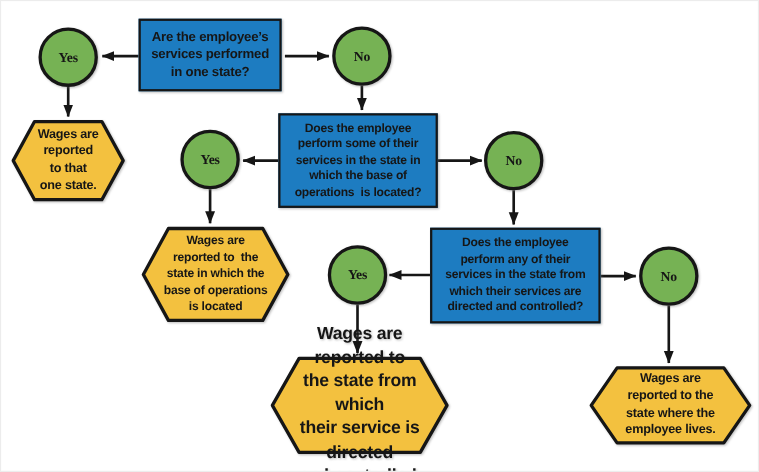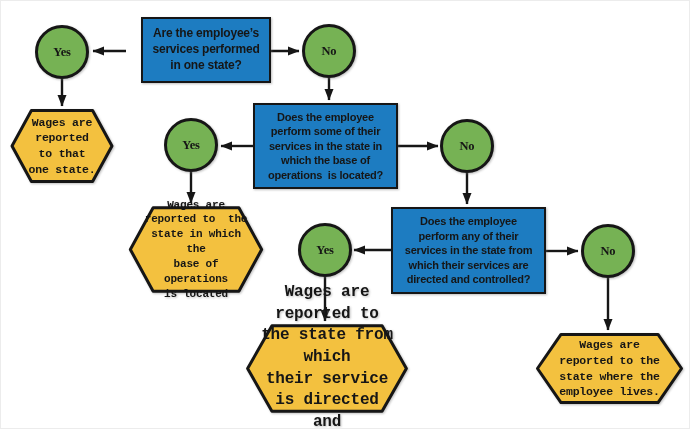--- a/index.html
+++ b/index.html
@@ -54,23 +54,23 @@
     position:absolute;left:0;top:0;width:100%;height:100%;
     overflow:visible;
   }
   .hex-svg polygon{
     fill:var(--result-fill);
     stroke:var(--outline);
     stroke-width:3;
     stroke-linejoin:round;
     vector-effect:non-scaling-stroke;
   }
-  .hextext{position:relative;z-index:1;padding:0 13px;font-size:11.5px;line-height:1.35;font-family:Liberation Mono, monospace;}
+  .hextext{position:relative;z-index:1;padding:0 13px;font-size:11.5px;line-height:1.35;}
   
-  .q1{left:140px;top:16px;width:130px;height:66px;}
+  .q1{left:125px;top:16px;width:130px;height:66px;}
   .q2{left:252px;top:102px;width:145px;height:86px;font-size:11px;}
   .q3{left:390px;top:206px;width:155px;height:87px;font-size:11px;}
   .c-yes1{left:34px;top:24px;}
   .c-no1{left:301px;top:23px;}
   .c-yes2{left:163px;top:117px;}
   .c-no2{left:439px;top:118px;}
   .c-yes3{left:297px;top:222px;}
   .c-no3{left:580px;top:223px;}
   .h1{left:10px;top:108px;width:102px;height:74px;}
   .h2{left:128px;top:205px;width:134px;height:87px;}

